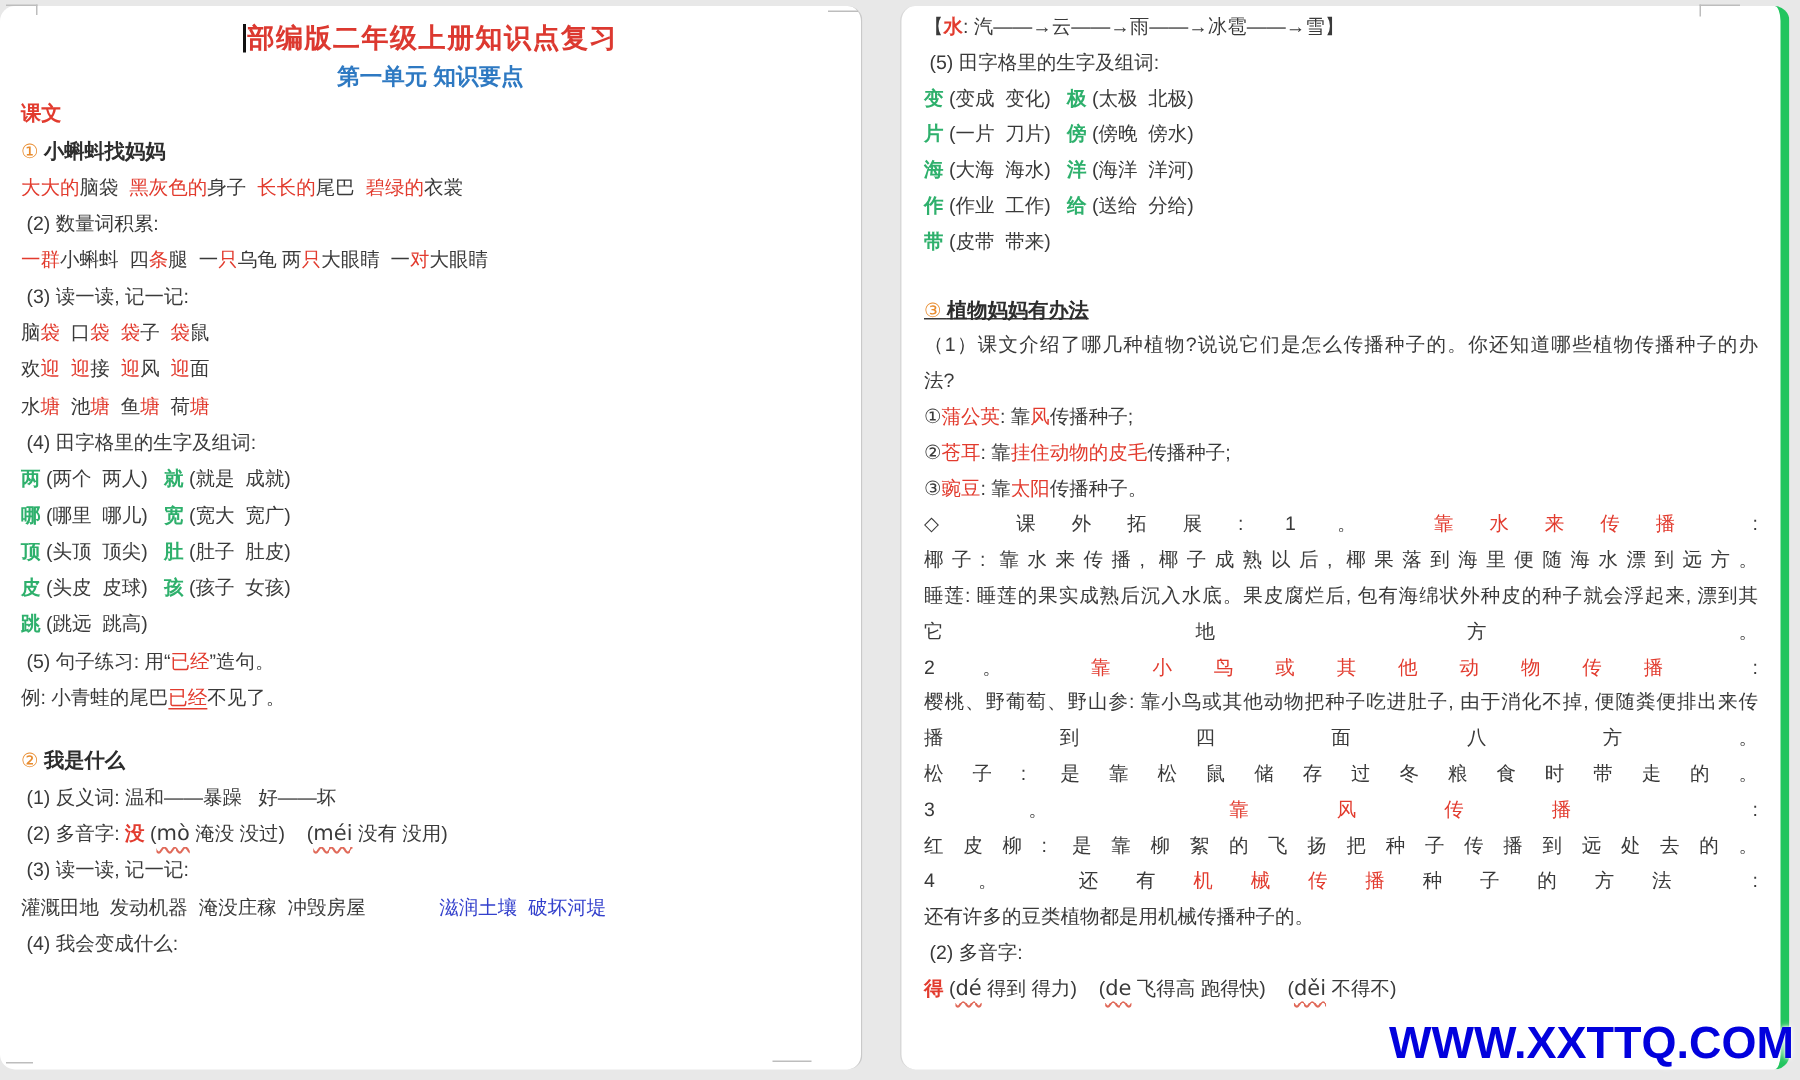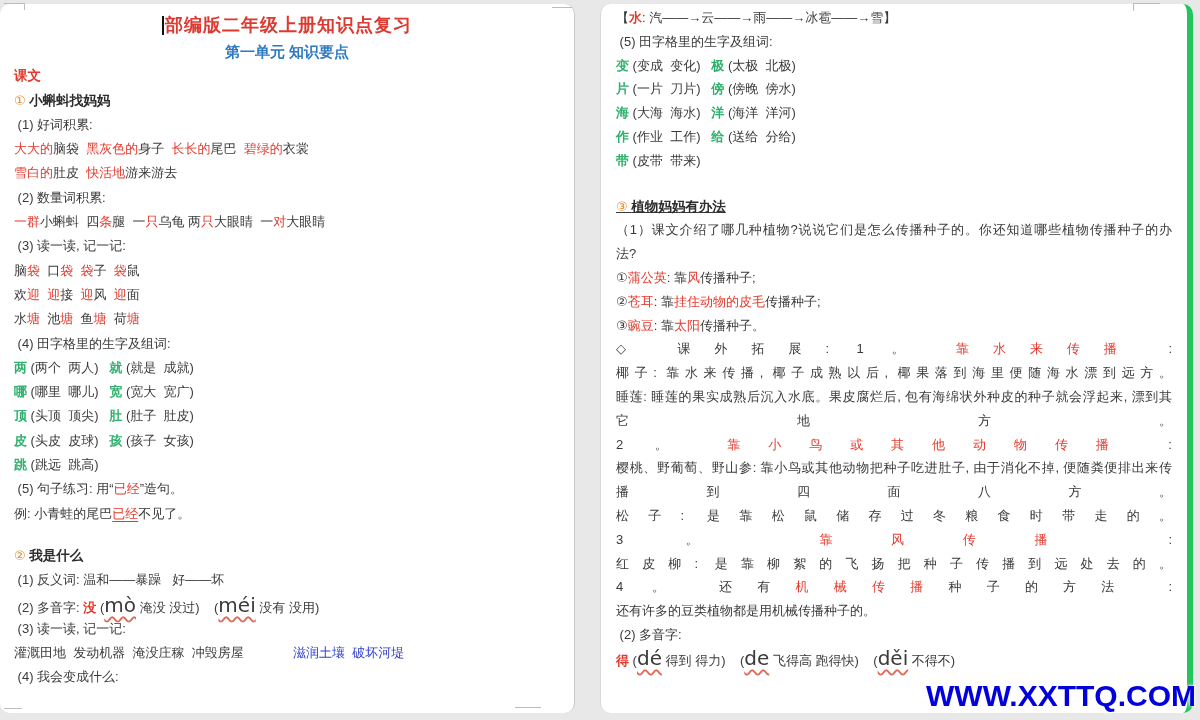--- a/index.html
+++ b/index.html
@@ -26,21 +26,21 @@
   .rb{color:#e23b2e;font-weight:bold;}
   .rh{color:#e23b2e;font-weight:bold;font-size:13.5px;}
   .g{color:#2eb06c;font-weight:bold;}
   .bl{color:#3340cc;margin-left:42px;}
   .o{color:#e88b2d;}
   .h{color:#2d2d2d;font-weight:bold;font-size:13.5px;}
   .title{color:#dc3930;font-weight:bold;font-size:18px;letter-spacing:1px;}
   .sub{color:#2e79c2;font-weight:bold;font-size:15px;}
   .u{color:#3a3a3a;text-decoration:underline;text-underline-offset:3px;}
   .ru{color:#e23b2e;text-decoration:underline;text-underline-offset:3px;}
-  .pw{color:#3a3a3a;font-size:20px;font-family:"DejaVu Sans",sans-serif;
+  .pw{color:#3a3a3a;font-size:14px;font-family:"DejaVu Sans",sans-serif;
       text-decoration:underline wavy #e06a5a;text-underline-offset:4px;}
   .cursor{display:inline-block;width:2px;height:19px;background:#111;vertical-align:-4px;margin-right:1px;}
   
   .mark{position:absolute;border:0 solid #bdbdbd;}
   #mark-lp-tl{left:4px;top:3px;width:20px;height:6px;border-top-width:1px;border-right-width:1px;}
   #mark-lp-tr{left:552px;top:2px;width:20px;height:5px;border-bottom-width:1px;}
   #mark-lp-br{left:515px;top:707px;width:26px;height:4px;border-top-width:1px;}
   #mark-rp-tr{left:1133px;top:3px;width:26px;height:7px;border-top-width:1px;border-left-width:1px;}
   #mark-lp-bl{left:4px;top:708px;width:18px;height:3px;border-top-width:1px;}
   #watermark{
@@ -53,23 +53,21 @@
   }
 </style>
 </head>
 <body>
 
 <div class="page" id="left-page">
     <div class="line tl center"><span class="cursor"></span><span class="title">部编版二年级上册知识点复习</span></div>
     <div class="line center"><span class="sub">第一单元 知识要点</span></div>
     <div class="line"><span class="rh">课文</span></div>
     <div class="line"><span class="o">① </span><span class="h">小蝌蚪找妈妈</span></div>
-    <div class="line"><span class="k"> (1) 好词积累:</span></div>
     <div class="line"><span class="r">大大的</span><span class="k">脑袋  </span><span class="r">黑灰色的</span><span class="k">身子  </span><span class="r">长长的</span><span class="k">尾巴  </span><span class="r">碧绿的</span><span class="k">衣裳</span></div>
-    <div class="line"><span class="r">雪白的</span><span class="k">肚皮  </span><span class="r">快活地</span><span class="k">游来游去</span></div>
     <div class="line"><span class="k"> (2) 数量词积累:</span></div>
     <div class="line"><span class="r">一群</span><span class="k">小蝌蚪  四</span><span class="r">条</span><span class="k">腿  一</span><span class="r">只</span><span class="k">乌龟 两</span><span class="r">只</span><span class="k">大眼睛  一</span><span class="r">对</span><span class="k">大眼睛</span></div>
     <div class="line"><span class="k"> (3) 读一读, 记一记:</span></div>
     <div class="line"><span class="k">脑</span><span class="r">袋</span><span class="k">  口</span><span class="r">袋</span><span class="k">  </span><span class="r">袋</span><span class="k">子  </span><span class="r">袋</span><span class="k">鼠</span></div>
     <div class="line"><span class="k">欢</span><span class="r">迎</span><span class="k">  </span><span class="r">迎</span><span class="k">接  </span><span class="r">迎</span><span class="k">风  </span><span class="r">迎</span><span class="k">面</span></div>
     <div class="line"><span class="k">水</span><span class="r">塘</span><span class="k">  池</span><span class="r">塘</span><span class="k">  鱼</span><span class="r">塘</span><span class="k">  荷</span><span class="r">塘</span></div>
     <div class="line"><span class="k"> (4) 田字格里的生字及组词:</span></div>
     <div class="line"><span class="g">两</span><span class="k"> (两个  两人)   </span><span class="g">就</span><span class="k"> (就是  成就)</span></div>
     <div class="line"><span class="g">哪</span><span class="k"> (哪里  哪儿)   </span><span class="g">宽</span><span class="k"> (宽大  宽广)</span></div>
     <div class="line"><span class="g">顶</span><span class="k"> (头顶  顶尖)   </span><span class="g">肚</span><span class="k"> (肚子  肚皮)</span></div>

